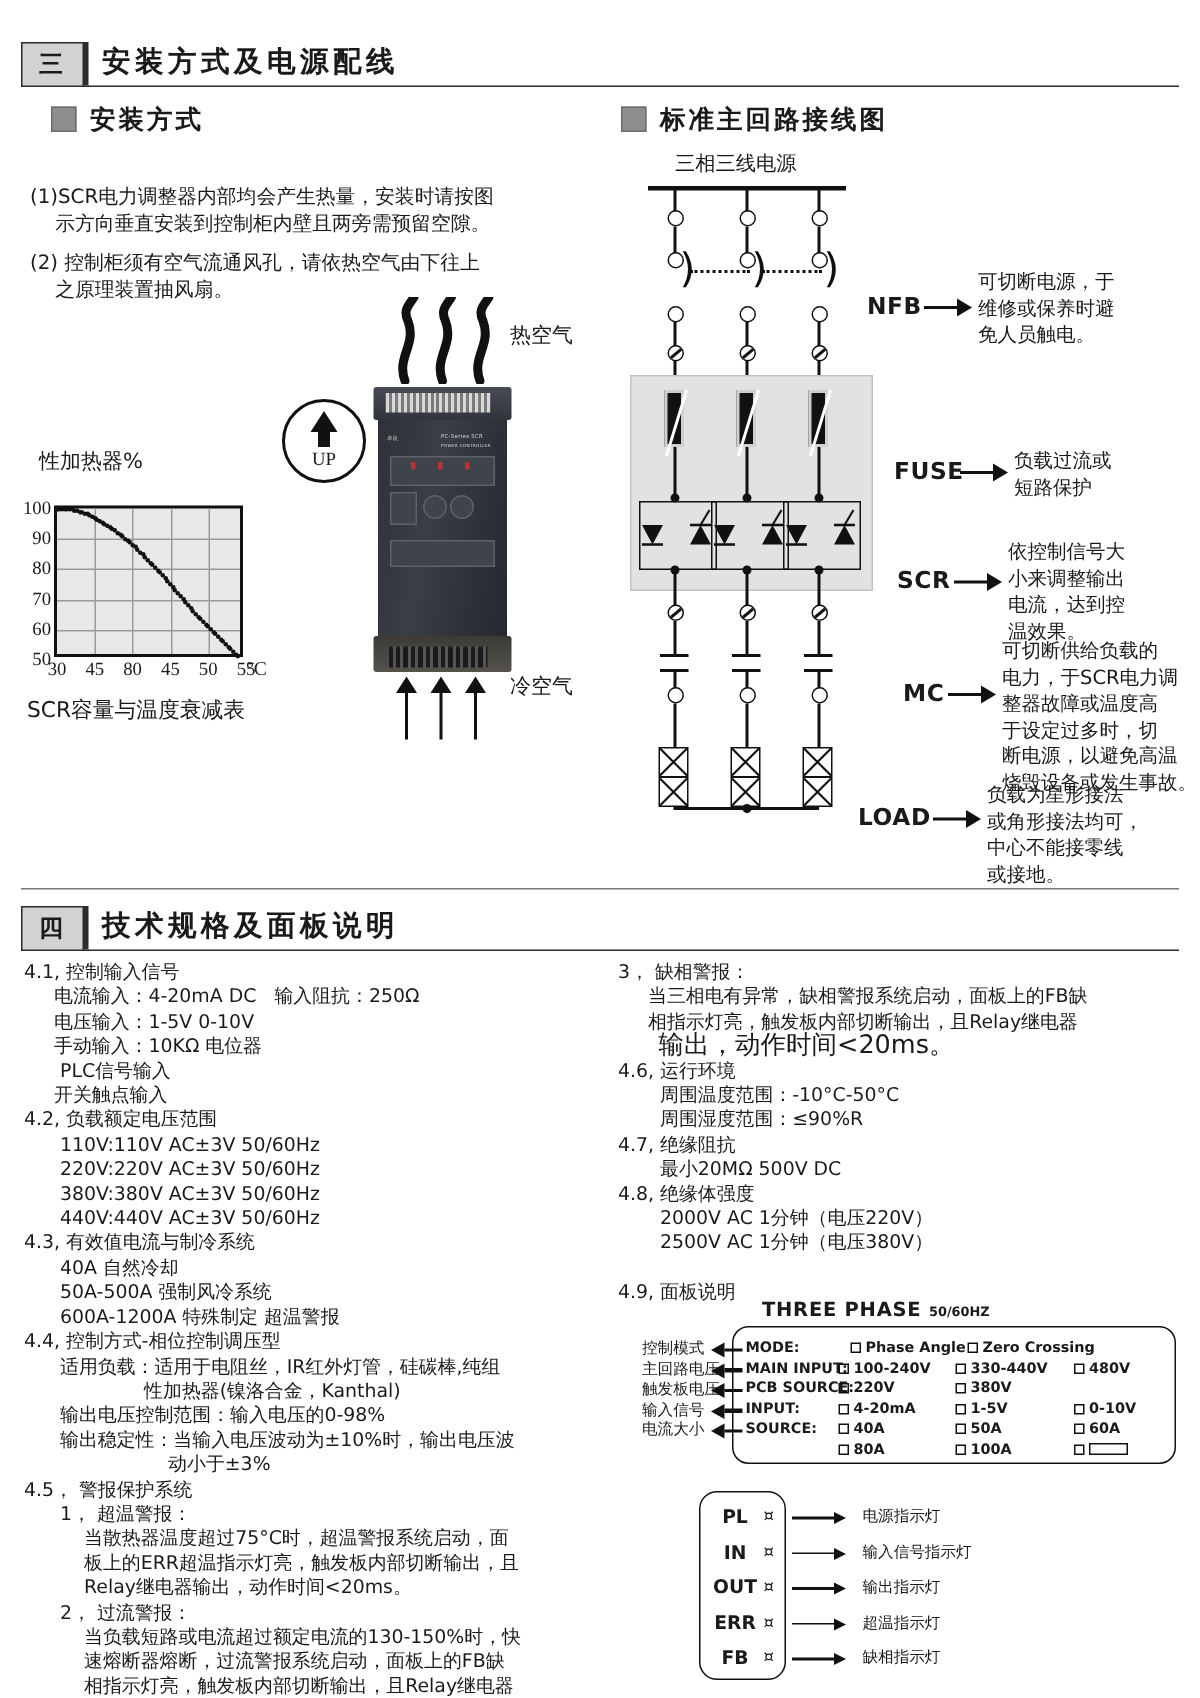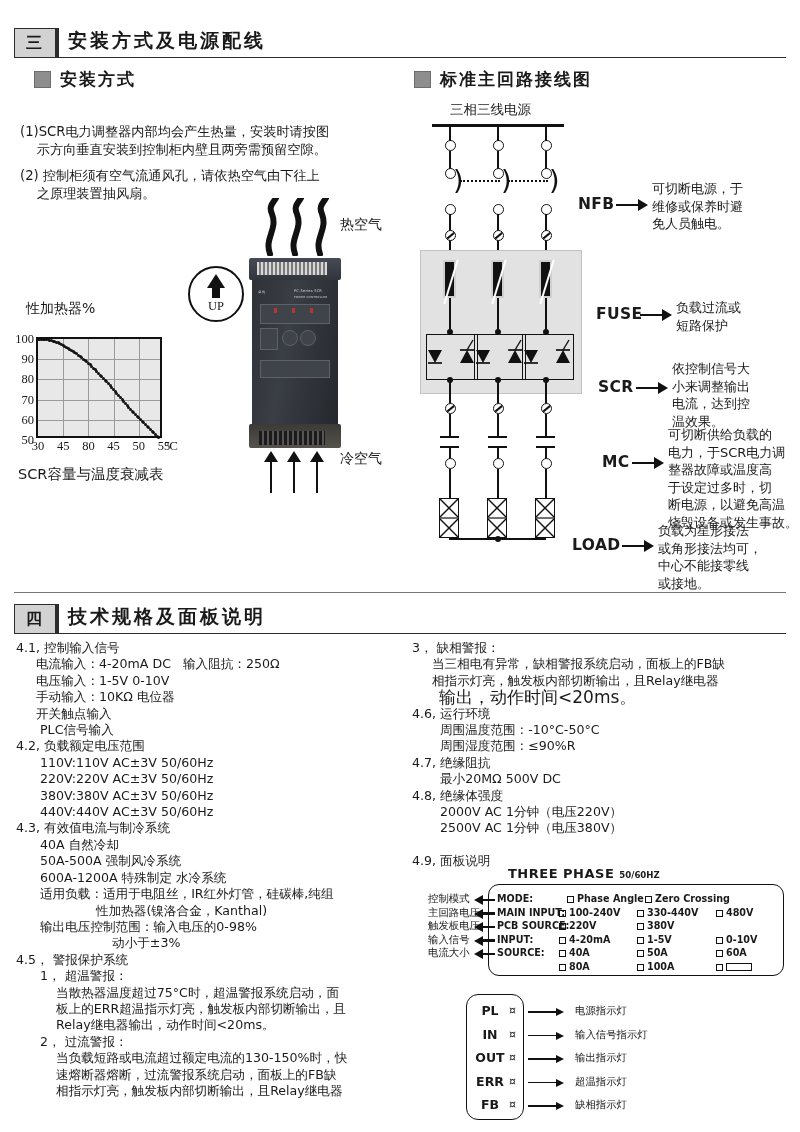--- a/index.html
+++ b/index.html
@@ -523,34 +523,36 @@
     <div class="sec-title-wrap">
       <span class="sec-title">技术规格及面板说明</span>
     </div>
   </div>
 
   <div id="spec-left" style="position:absolute;left:16px;top:640px;width:390px;">
       <div class="cn" style="white-space: pre; font-size: 12.6px; line-height: 16.4px; min-height: 16.4px;">4.1, 控制输入信号</div>
       <div class="cn" style="white-space: pre; font-size: 12.6px; line-height: 16.4px; min-height: 16.4px;">     电流输入：4-20mA DC   输入阻抗：250Ω</div>
       <div class="cn" style="white-space: pre; font-size: 12.6px; line-height: 16.4px; min-height: 16.4px;">     电压输入：1-5V 0-10V</div>
       <div class="cn" style="white-space: pre; font-size: 12.6px; line-height: 16.4px; min-height: 16.4px;">     手动输入：10KΩ 电位器</div>
+      <div class="cn" style="white-space: pre; font-size: 12.6px; line-height: 16.4px; min-height: 16.4px;">      PLC信号输入</div>
       <div class="cn" style="white-space: pre; font-size: 12.6px; line-height: 16.4px; min-height: 16.4px;">     开关触点输入</div>
-      <div class="cn" style="white-space: pre; font-size: 12.6px; line-height: 16.4px; min-height: 16.4px;">      PLC信号输入</div>
       <div class="cn" style="white-space: pre; font-size: 12.6px; line-height: 16.4px; min-height: 16.4px;">4.2, 负载额定电压范围</div>
       <div class="cn" style="white-space: pre; font-size: 12.6px; line-height: 16.4px; min-height: 16.4px;">      110V:110V AC±3V 50/60Hz</div>
       <div class="cn" style="white-space: pre; font-size: 12.6px; line-height: 16.4px; min-height: 16.4px;">      220V:220V AC±3V 50/60Hz</div>
       <div class="cn" style="white-space: pre; font-size: 12.6px; line-height: 16.4px; min-height: 16.4px;">      380V:380V AC±3V 50/60Hz</div>
       <div class="cn" style="white-space: pre; font-size: 12.6px; line-height: 16.4px; min-height: 16.4px;">      440V:440V AC±3V 50/60Hz</div>
       <div class="cn" style="white-space: pre; font-size: 12.6px; line-height: 16.4px; min-height: 16.4px;">4.3, 有效值电流与制冷系统</div>
       <div class="cn" style="white-space: pre; font-size: 12.6px; line-height: 16.4px; min-height: 16.4px;">      40A 自然冷却</div>
       <div class="cn" style="white-space: pre; font-size: 12.6px; line-height: 16.4px; min-height: 16.4px;">      50A-500A 强制风冷系统</div>
-      <div class="cn" style="white-space: pre; font-size: 12.6px; line-height: 16.4px; min-height: 16.4px;">      600A-1200A 特殊制定 水冷系统</div>
+      <div class="cn" style="white-space: pre; font-size: 12.6px; line-height: 16.4px; min-height: 16.4px;">      600A-1200A 特殊制定 超温警报</div>
+      <div class="cn" style="white-space: pre; font-size: 12.6px; line-height: 16.4px; min-height: 16.4px;">4.4, 控制方式-相位控制调压型</div>
       <div class="cn" style="white-space: pre; font-size: 12.6px; line-height: 16.4px; min-height: 16.4px;">      适用负载：适用于电阻丝，IR红外灯管，硅碳棒,纯组</div>
       <div class="cn" style="white-space: pre; font-size: 12.6px; line-height: 16.4px; min-height: 16.4px;">                    性加热器(镍洛合金，Kanthal)</div>
       <div class="cn" style="white-space: pre; font-size: 12.6px; line-height: 16.4px; min-height: 16.4px;">      输出电压控制范围：输入电压的0-98%</div>
+      <div class="cn" style="white-space: pre; font-size: 12.6px; line-height: 16.4px; min-height: 16.4px;">      输出稳定性：当输入电压波动为±10%时，输出电压波</div>
       <div class="cn" style="white-space: pre; font-size: 12.6px; line-height: 16.4px; min-height: 16.4px;">                        动小于±3%</div>
       <div class="cn" style="white-space: pre; font-size: 12.6px; line-height: 16.4px; min-height: 16.4px;">4.5， 警报保护系统</div>
       <div class="cn" style="white-space: pre; font-size: 12.6px; line-height: 16.4px; min-height: 16.4px;">      1， 超温警报：</div>
       <div class="cn" style="white-space: pre; font-size: 12.6px; line-height: 16.4px; min-height: 16.4px;">          当散热器温度超过75°C时，超温警报系统启动，面</div>
       <div class="cn" style="white-space: pre; font-size: 12.6px; line-height: 16.4px; min-height: 16.4px;">          板上的ERR超温指示灯亮，触发板内部切断输出，且</div>
       <div class="cn" style="white-space: pre; font-size: 12.6px; line-height: 16.4px; min-height: 16.4px;">          Relay继电器输出，动作时间&lt;20ms。</div>
       <div class="cn" style="white-space: pre; font-size: 12.6px; line-height: 16.4px; min-height: 16.4px;">      2， 过流警报：</div>
       <div class="cn" style="white-space: pre; font-size: 12.6px; line-height: 16.4px; min-height: 16.4px;">          当负载短路或电流超过额定电流的130-150%时，快</div>
       <div class="cn" style="white-space: pre; font-size: 12.6px; line-height: 16.4px; min-height: 16.4px;">          速熔断器熔断，过流警报系统启动，面板上的FB缺</div>
       <div class="cn" style="white-space: pre; font-size: 12.6px; line-height: 16.4px; min-height: 16.4px;">          相指示灯亮，触发板内部切断输出，且Relay继电器</div>

